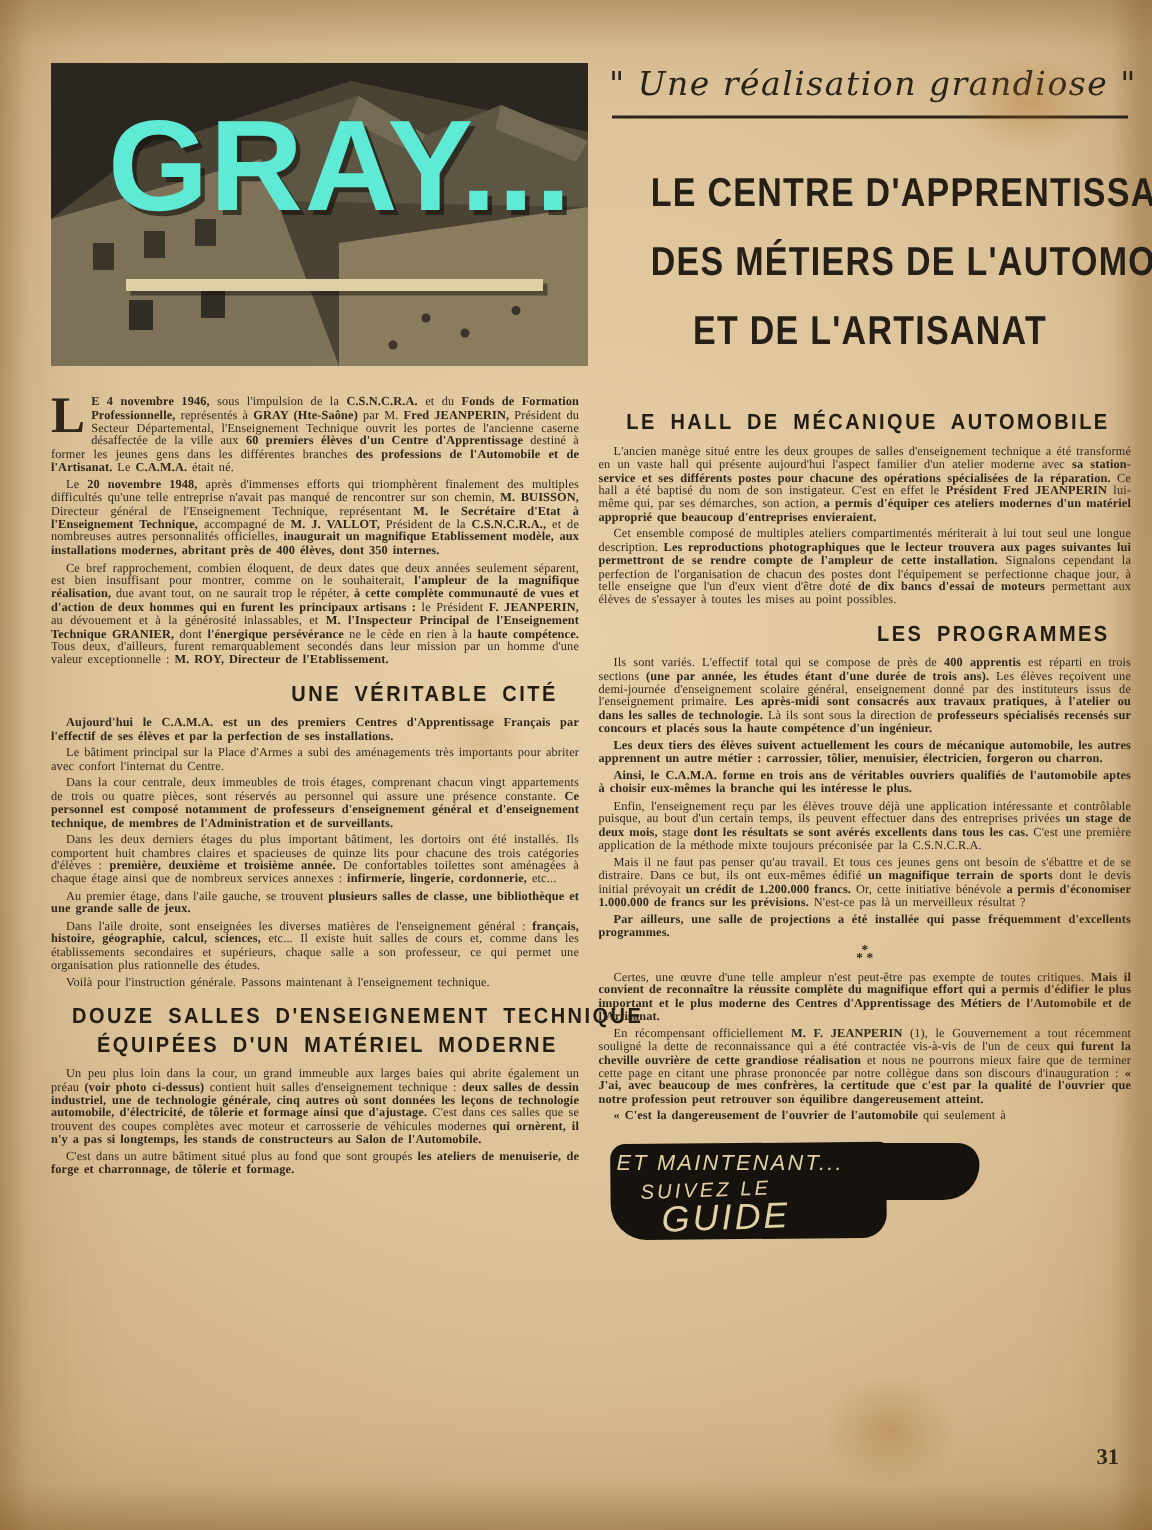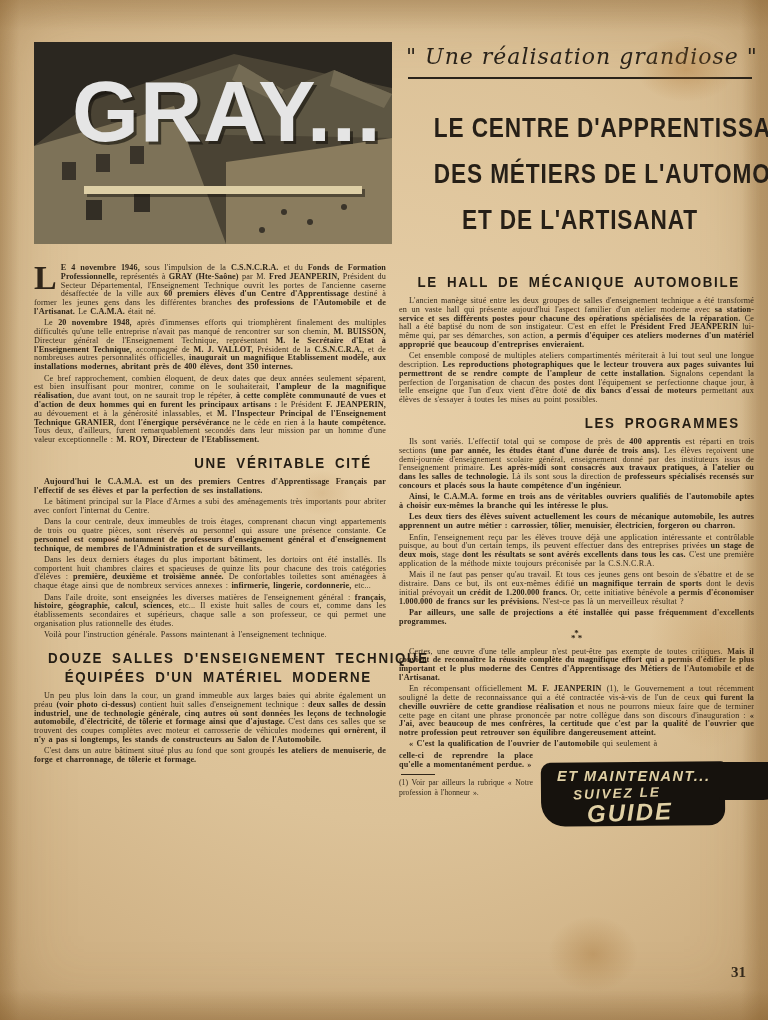--- a/index.html
+++ b/index.html
@@ -25,21 +25,21 @@
   .stain4 { left:292px; top:470px; width:60px; height:46px;
     background:radial-gradient(closest-side, rgba(150,95,30,.14), rgba(150,95,30,0)); }
 
   
   .header { display:flex; padding:42px 14px 0 34px; }
   .photo { position:relative; width:358px; height:202px; flex:none; background:#4a4334; }
   .photo svg { display:block; width:100%; height:100%; }
   .gray-text {
     position:absolute; left:38px; top:24px;
     font-family:"Liberation Sans", sans-serif; font-weight:700; font-size:86px; line-height:90px;
-    color:#e5e5e5; letter-spacing:1px; text-shadow:3px 3px 0 rgba(25,22,16,.65); white-space:nowrap;
+    color:#5eead4; letter-spacing:1px; text-shadow:3px 3px 0 rgba(25,22,16,.65); white-space:nowrap;
   }
   .gray-underline {
     position:absolute; left:50px; top:144px; width:278px; height:8px;
     background:#decfa6; box-shadow:3px 3px 0 rgba(25,22,16,.5);
   }
   .header-right { flex:1; padding-left:14px; text-align:center; color:#2a231a; min-width:0; }
   .quote { font-family:"DejaVu Serif", serif; font-style:italic; font-size:22px; letter-spacing:1px; padding-top:2px; white-space:nowrap; }
   .quote-rule { border-bottom:2px solid #2a231a; margin:8px 2px 0 2px; }
   .headline { margin-top:26px; }
   .headline span {
@@ -72,22 +72,22 @@
   .bottom-row { display:flex; margin-top:2px; }
   .bottom-left { width:134px; flex:none; }
   .fn-rule { width:34px; border-top:1px solid #30261a; margin:5px 0 3px 2px; }
   p.footnote { font-size:7.8px; line-height:9.4px; text-align:justify; word-spacing:1px; margin:0; color:#32281b; }
 
   .badge-zone { flex:1; position:relative; height:86px; }
   .badge { position:absolute; left:8px; top:10px; width:184px; height:64px; background:#16120d;
     border-radius:10px 4px 16px 24px; transform:rotate(-.5deg); }
   .badge-tail { position:absolute; left:186px; top:10px; width:68px; height:38px; background:#16120d;
     border-radius:2px 18px 30px 4px; }
-  .badge-text { position:absolute; left:24px; top:16px; color:#e0d0a4;
-    font-family:"Liberation Sans", sans-serif; font-weight:700; font-style:italic; z-index:2; }
+  .badge-text { position:absolute; left:12px; top:16px; color:#e0d0a4;
+    font-family:"Liberation Sans", sans-serif; font-weight:400; font-style:italic; z-index:2; }
   .b1 { font-size:14.5px; letter-spacing:1.5px; white-space:nowrap; }
   .b2 { font-size:13.5px; letter-spacing:2px; margin:1px 0 0 16px; transform:rotate(-2deg); white-space:nowrap; }
   .b3 { font-size:24px; letter-spacing:2px; margin:-2px 0 0 30px; transform:rotate(-2deg); white-space:nowrap; }
 
   .page-number { position:absolute; right:22px; top:964px; font-size:15px; font-weight:700; color:#33281a; }
 </style>
 </head>
 <body>
 
 <div class="page">
@@ -138,60 +138,56 @@
         <p class="body-para drop"><span class="dropcap">L</span><b>E 4 novembre 1946,</b><span> sous l'impulsion de la </span><b>C.S.N.C.R.A.</b><span> et du </span><b>Fonds de Formation Professionnelle,</b><span> représentés à </span><b>GRAY (Hte-Saône)</b><span> par M. </span><b>Fred JEANPERIN,</b><span> Président du Secteur Départemental, l'Enseignement Technique ouvrit les portes de l'ancienne caserne désaffectée de la ville aux </span><b>60 premiers élèves d'un Centre d'Apprentissage</b><span> destiné à former les jeunes gens dans les différentes branches </span><b>des professions de l'Automobile et de l'Artisanat.</b><span> Le </span><b>C.A.M.A.</b><span> était né.</span></p>
         <p class="body-para"><span>Le </span><b>20 novembre 1948,</b><span> après d'immenses efforts qui triomphèrent finalement des multiples difficultés qu'une telle entreprise n'avait pas manqué de rencontrer sur son chemin, </span><b>M. BUISSON,</b><span> Directeur général de l'Enseignement Technique, représentant </span><b>M. le Secrétaire d'Etat à l'Enseignement Technique,</b><span> accompagné de </span><b>M. J. VALLOT,</b><span> Président de la </span><b>C.S.N.C.R.A.,</b><span> et de nombreuses autres personnalités officielles, </span><b>inaugurait un magnifique Etablissement modèle, aux installations modernes, abritant près de 400 élèves, dont 350 internes.</b></p>
         <p class="body-para"><span>Ce bref rapprochement, combien éloquent, de deux dates que deux années seulement séparent, est bien insuffisant pour montrer, comme on le souhaiterait, </span><b>l'ampleur de la magnifique réalisation,</b><span> due avant tout, on ne saurait trop le répéter, </span><b>à cette complète communauté de vues et d'action de deux hommes qui en furent les principaux artisans :</b><span> le Président </span><b>F. JEANPERIN,</b><span> au dévouement et à la générosité inlassables, et </span><b>M. l'Inspecteur Principal de l'Enseignement Technique GRANIER,</b><span> dont </span><b>l'énergique persévérance</b><span> ne le cède en rien à la </span><b>haute compétence.</b><span> Tous deux, d'ailleurs, furent remarquablement secondés dans leur mission par un homme d'une valeur exceptionnelle : </span><b>M. ROY, Directeur de l'Etablissement.</b></p>
         <h3 class="col-heading">
           <span class="hl">UNE VÉRITABLE CITÉ</span>
         </h3>
         <p class="body-para"><b>Aujourd'hui le C.A.M.A. est un des premiers Centres d'Apprentissage Français par l'effectif de ses élèves et par la perfection de ses installations.</b></p>
         <p class="body-para"><span>Le bâtiment principal sur la Place d'Armes a subi des aménagements très importants pour abriter avec confort l'internat du Centre.</span></p>
         <p class="body-para"><span>Dans la cour centrale, deux immeubles de trois étages, comprenant chacun vingt appartements de trois ou quatre pièces, sont réservés au personnel qui assure une présence constante. </span><b>Ce personnel est composé notamment de professeurs d'enseignement général et d'enseignement technique, de membres de l'Administration et de surveillants.</b></p>
         <p class="body-para"><span>Dans les deux derniers étages du plus important bâtiment, les dortoirs ont été installés. Ils comportent huit chambres claires et spacieuses de quinze lits pour chacune des trois catégories d'élèves : </span><b>première, deuxième et troisième année.</b><span> De confortables toilettes sont aménagées à chaque étage ainsi que de nombreux services annexes : </span><b>infirmerie, lingerie, cordonnerie,</b><span> etc...</span></p>
+        <p class="body-para"><span>Au premier étage, dans l'aile gauche, se trouvent </span><b>plusieurs salles de classe, une bibliothèque et une grande salle de jeux.</b></p>
         <p class="body-para"><span>Dans l'aile droite, sont enseignées les diverses matières de l'enseignement général : </span><b>français, histoire, géographie, calcul, sciences,</b><span> etc... Il existe huit salles de cours et, comme dans les établissements secondaires et supérieurs, chaque salle a son professeur, ce qui permet une organisation plus rationnelle des études.</span></p>
         <p class="body-para"><span>Voilà pour l'instruction générale. Passons maintenant à l'enseignement technique.</span></p>
         <h3 class="col-heading">
           <span class="hl">DOUZE SALLES D'ENSEIGNEMENT TECHNIQUE</span>
           <span class="hl">ÉQUIPÉES D'UN MATÉRIEL MODERNE</span>
         </h3>
         <p class="body-para"><span>Un peu plus loin dans la cour, un grand immeuble aux larges baies qui abrite également un préau </span><b>(voir photo ci-dessus)</b><span> contient huit salles d'enseignement technique : </span><b>deux salles de dessin industriel, une de technologie générale, cinq autres où sont données les leçons de technologie automobile, d'électricité, de tôlerie et formage ainsi que d'ajustage.</b><span> C'est dans ces salles que se trouvent des coupes complètes avec moteur et carrosserie de véhicules modernes </span><b>qui ornèrent, il n'y a pas si longtemps, les stands de constructeurs au Salon de l'Automobile.</b></p>
         <p class="body-para"><span>C'est dans un autre bâtiment situé plus au fond que sont groupés </span><b>les ateliers de menuiserie, de forge et charronnage, de tôlerie et formage.</b></p>
       </div>
     <div class="col-right">
       <div>
           <h3 class="col-heading">
             <span class="hl">LE HALL DE MÉCANIQUE AUTOMOBILE</span>
           </h3>
           <p class="body-para"><span>L'ancien manège situé entre les deux groupes de salles d'enseignement technique a été transformé en un vaste hall qui présente aujourd'hui l'aspect familier d'un atelier moderne avec </span><b>sa station-service et ses différents postes pour chacune des opérations spécialisées de la réparation.</b><span> Ce hall a été baptisé du nom de son instigateur. C'est en effet le </span><b>Président Fred JEANPERIN</b><span> lui-même qui, par ses démarches, son action, </span><b>a permis d'équiper ces ateliers modernes d'un matériel approprié que beaucoup d'entreprises envieraient.</b></p>
           <p class="body-para"><span>Cet ensemble composé de multiples ateliers compartimentés mériterait à lui tout seul une longue description. </span><b>Les reproductions photographiques que le lecteur trouvera aux pages suivantes lui permettront de se rendre compte de l'ampleur de cette installation.</b><span> Signalons cependant la perfection de l'organisation de chacun des postes dont l'équipement se perfectionne chaque jour, à telle enseigne que l'un d'eux vient d'être doté </span><b>de dix bancs d'essai de moteurs</b><span> permettant aux élèves de s'essayer à toutes les mises au point possibles.</span></p>
           <h3 class="col-heading">
             <span class="hl">LES PROGRAMMES</span>
           </h3>
           <p class="body-para"><span>Ils sont variés. L'effectif total qui se compose de près de </span><b>400 apprentis</b><span> est réparti en trois sections </span><b>(une par année, les études étant d'une durée de trois ans).</b><span> Les élèves reçoivent une demi-journée d'enseignement scolaire général, enseignement donné par des instituteurs issus de l'enseignement primaire. </span><b>Les après-midi sont consacrés aux travaux pratiques, à l'atelier ou dans les salles de technologie.</b><span> Là ils sont sous la direction de </span><b>professeurs spécialisés recensés sur concours et placés sous la haute compétence d'un ingénieur.</b></p>
+          <p class="body-para"><b>Les deux tiers des élèves suivent actuellement les cours de mécanique automobile, les autres apprennent un autre métier : carrossier, tôlier, menuisier, électricien, forgeron ou charron.</b></p>
           <p class="body-para"><b>Ainsi, le C.A.M.A. forme en trois ans de véritables ouvriers qualifiés de l'automobile aptes à choisir eux-mêmes la branche qui les intéresse le plus.</b></p>
-          <p class="body-para"><b>Les deux tiers des élèves suivent actuellement les cours de mécanique automobile, les autres apprennent un autre métier : carrossier, tôlier, menuisier, électricien, forgeron ou charron.</b></p>
           <p class="body-para"><span>Enfin, l'enseignement reçu par les élèves trouve déjà une application intéressante et contrôlable puisque, au bout d'un certain temps, ils peuvent effectuer dans des entreprises privées </span><b>un stage de deux mois,</b><span> stage </span><b>dont les résultats se sont avérés excellents dans tous les cas.</b><span> C'est une première application de la méthode mixte toujours préconisée par la C.S.N.C.R.A.</span></p>
           <p class="body-para"><span>Mais il ne faut pas penser qu'au travail. Et tous ces jeunes gens ont besoin de s'ébattre et de se distraire. Dans ce but, ils ont eux-mêmes édifié </span><b>un magnifique terrain de sports</b><span> dont le devis initial prévoyait </span><b>un crédit de 1.200.000 francs.</b><span> Or, cette initiative bénévole </span><b>a permis d'économiser 1.000.000 de francs sur les prévisions.</b><span> N'est-ce pas là un merveilleux résultat ?</span></p>
           <p class="body-para"><b>Par ailleurs, une salle de projections a été installée qui passe fréquemment d'excellents programmes.</b></p>
           <div class="ornament">
             <span>*</span>
             <span>* *</span>
           </div>
           <p class="body-para"><span>Certes, une œuvre d'une telle ampleur n'est peut-être pas exempte de toutes critiques. </span><b>Mais il convient de reconnaître la réussite complète du magnifique effort qui a permis d'édifier le plus important et le plus moderne des Centres d'Apprentissage des Métiers de l'Automobile et de l'Artisanat.</b></p>
           <p class="body-para"><span>En récompensant officiellement </span><b>M. F. JEANPERIN</b><span> (1), le Gouvernement a tout récemment souligné la dette de reconnaissance qui a été contractée vis-à-vis de l'un de ceux </span><b>qui furent la cheville ouvrière de cette grandiose réalisation</b><span> et nous ne pourrons mieux faire que de terminer cette page en citant une phrase prononcée par notre collègue dans son discours d'inauguration : </span><b>« J'ai, avec beaucoup de mes confrères, la certitude que c'est par la qualité de l'ouvrier que notre profession peut retrouver son équilibre dangereusement atteint.</b></p>
         </div>
 
-      <p class="body-para quote-start"><b>« C'est la qualification de l'ouvrier de l'automobile</b><span> qui seulement à</span></p>
+      <p class="body-para quote-start"><b>« C'est la dangereusement de l'ouvrier de l'automobile</b><span> qui seulement à</span></p>
       <div class="bottom-row">
-        <div class="bottom-left">
-          <p class="body-para" style="text-indent:0"><b>celle-ci de reprendre la place qu'elle a momentanément perdue. »</b></p>
-          <div class="fn-rule"></div>
-          <p class="footnote">(1) Voir par ailleurs la rubrique « Notre profession à l'honneur ».</p>
-        </div>
         <div class="badge-zone">
           <div class="badge"></div>
           <div class="badge-tail"></div>
           <div class="badge-text">
             <div class="b1">ET MAINTENANT...</div>
             <div class="b2">SUIVEZ LE</div>
             <div class="b3">GUIDE</div>
           </div>
         </div>
       </div>

